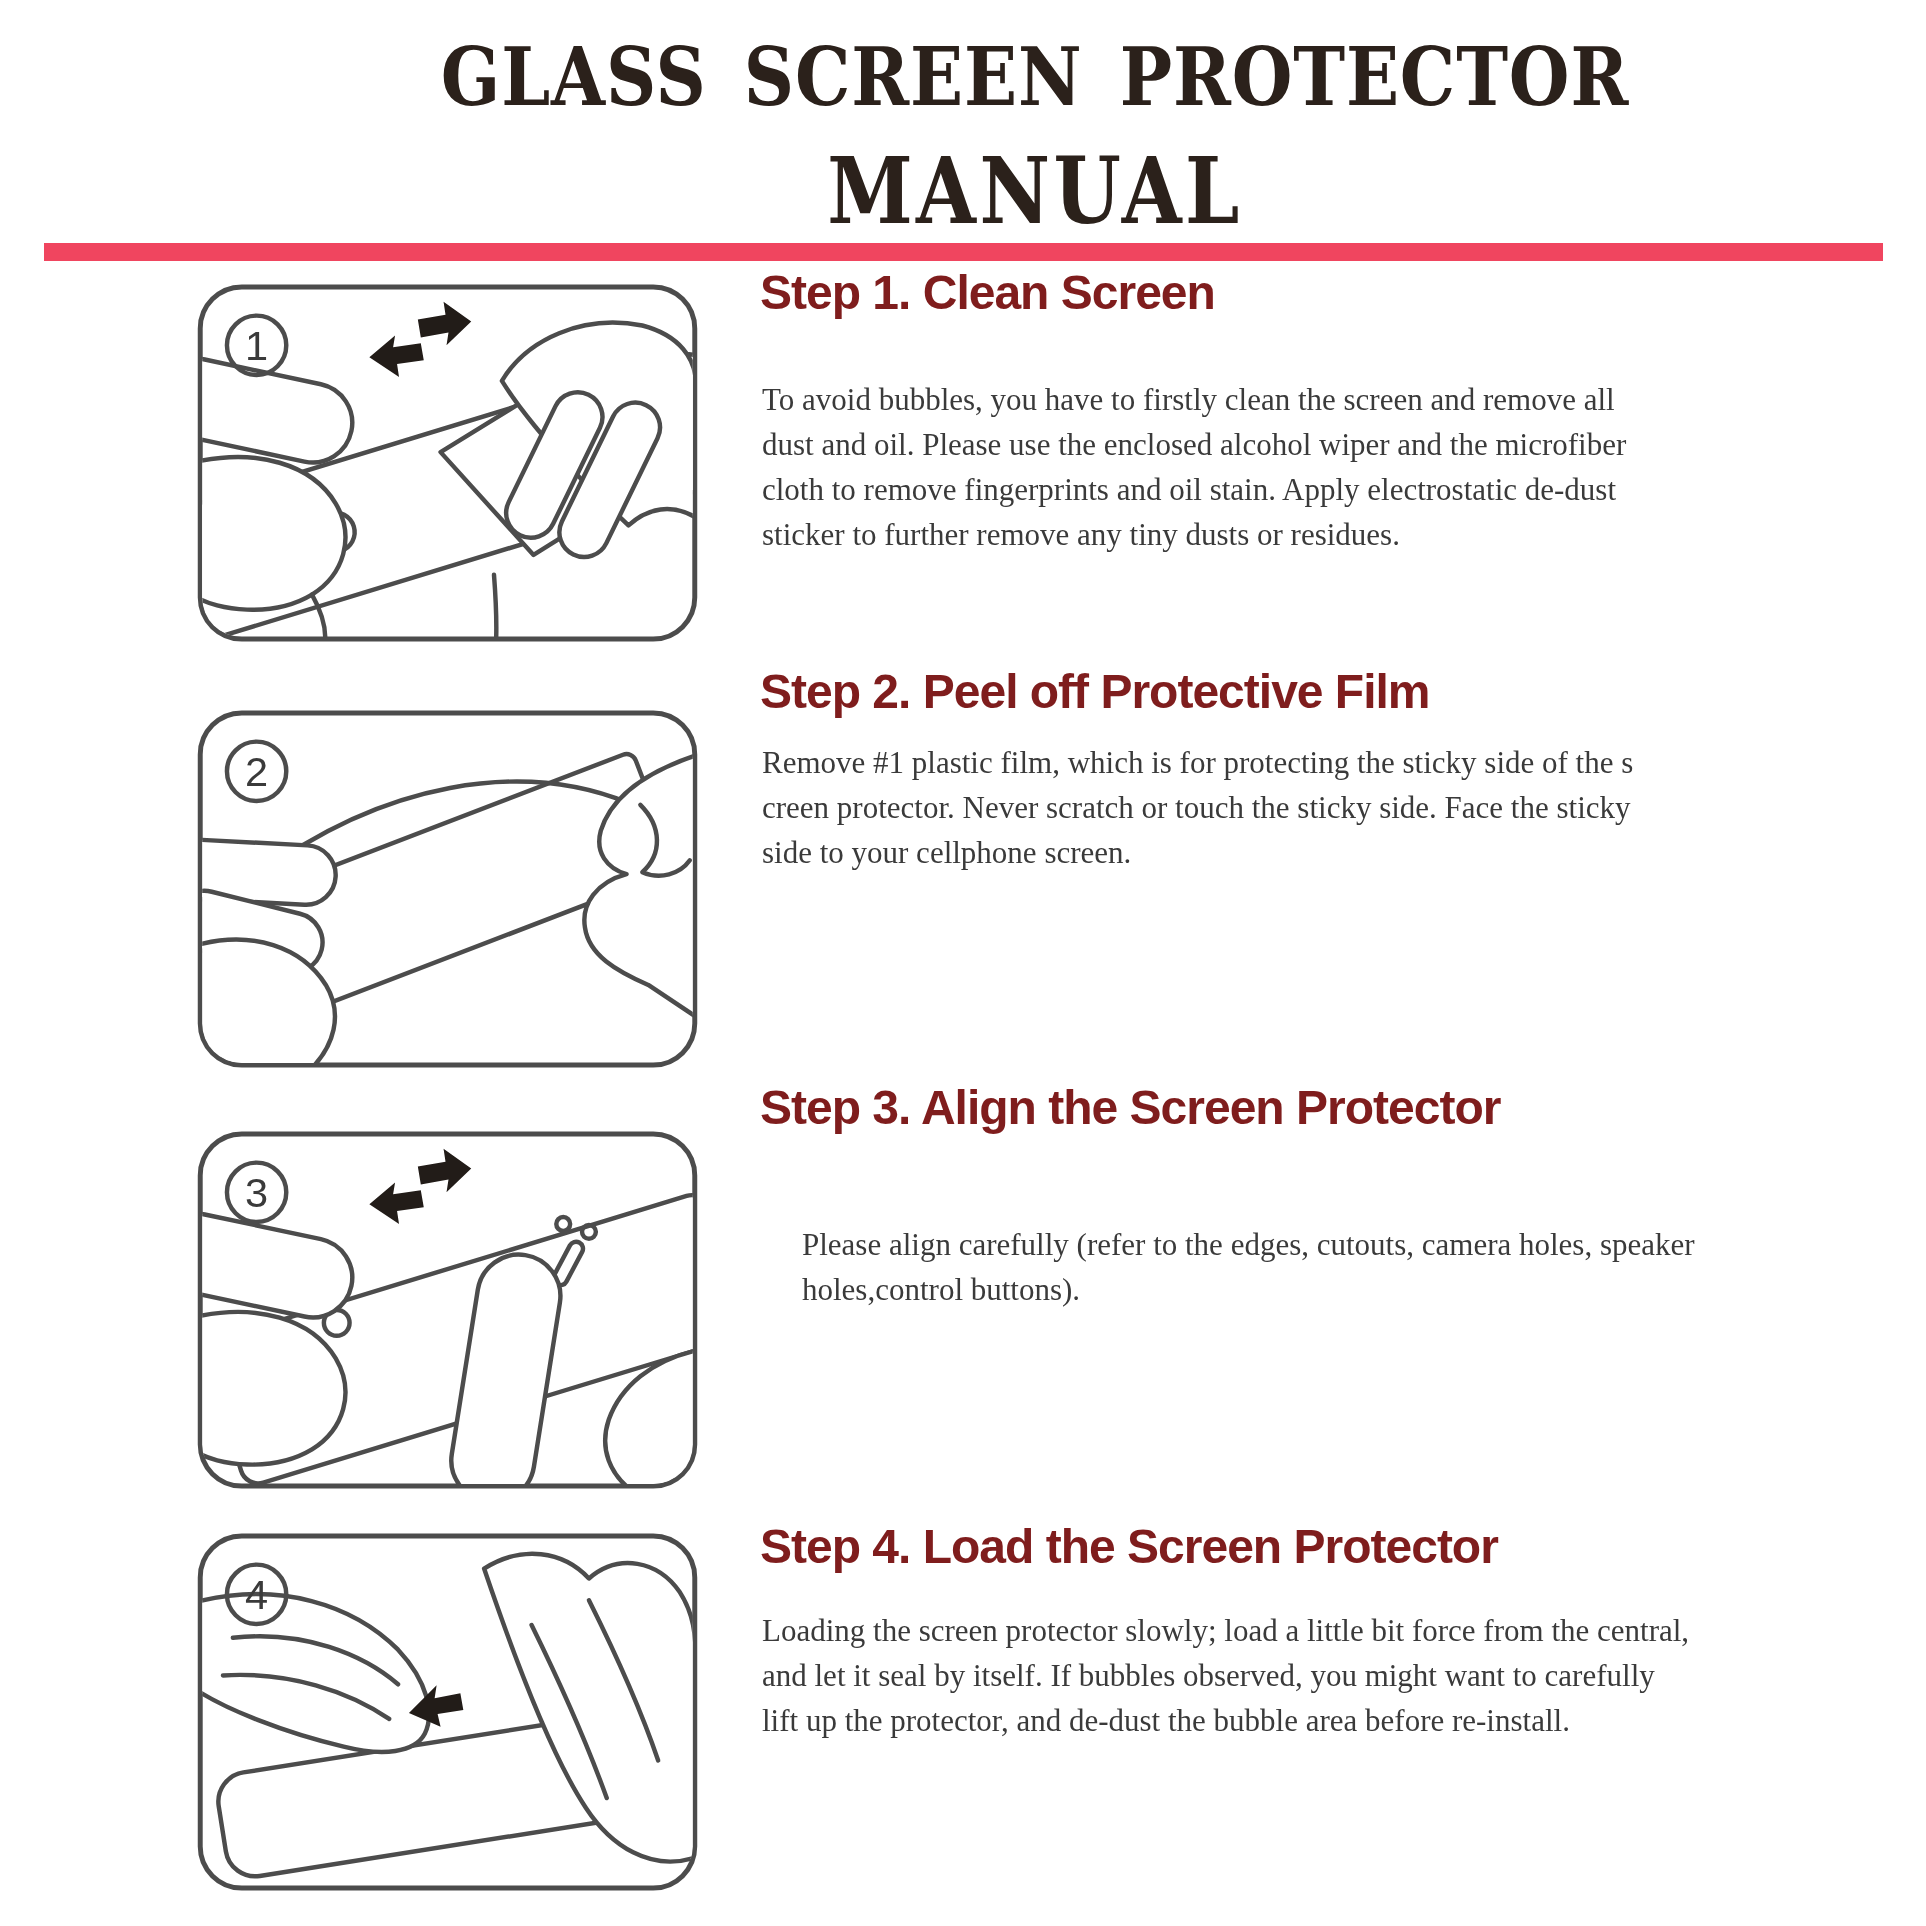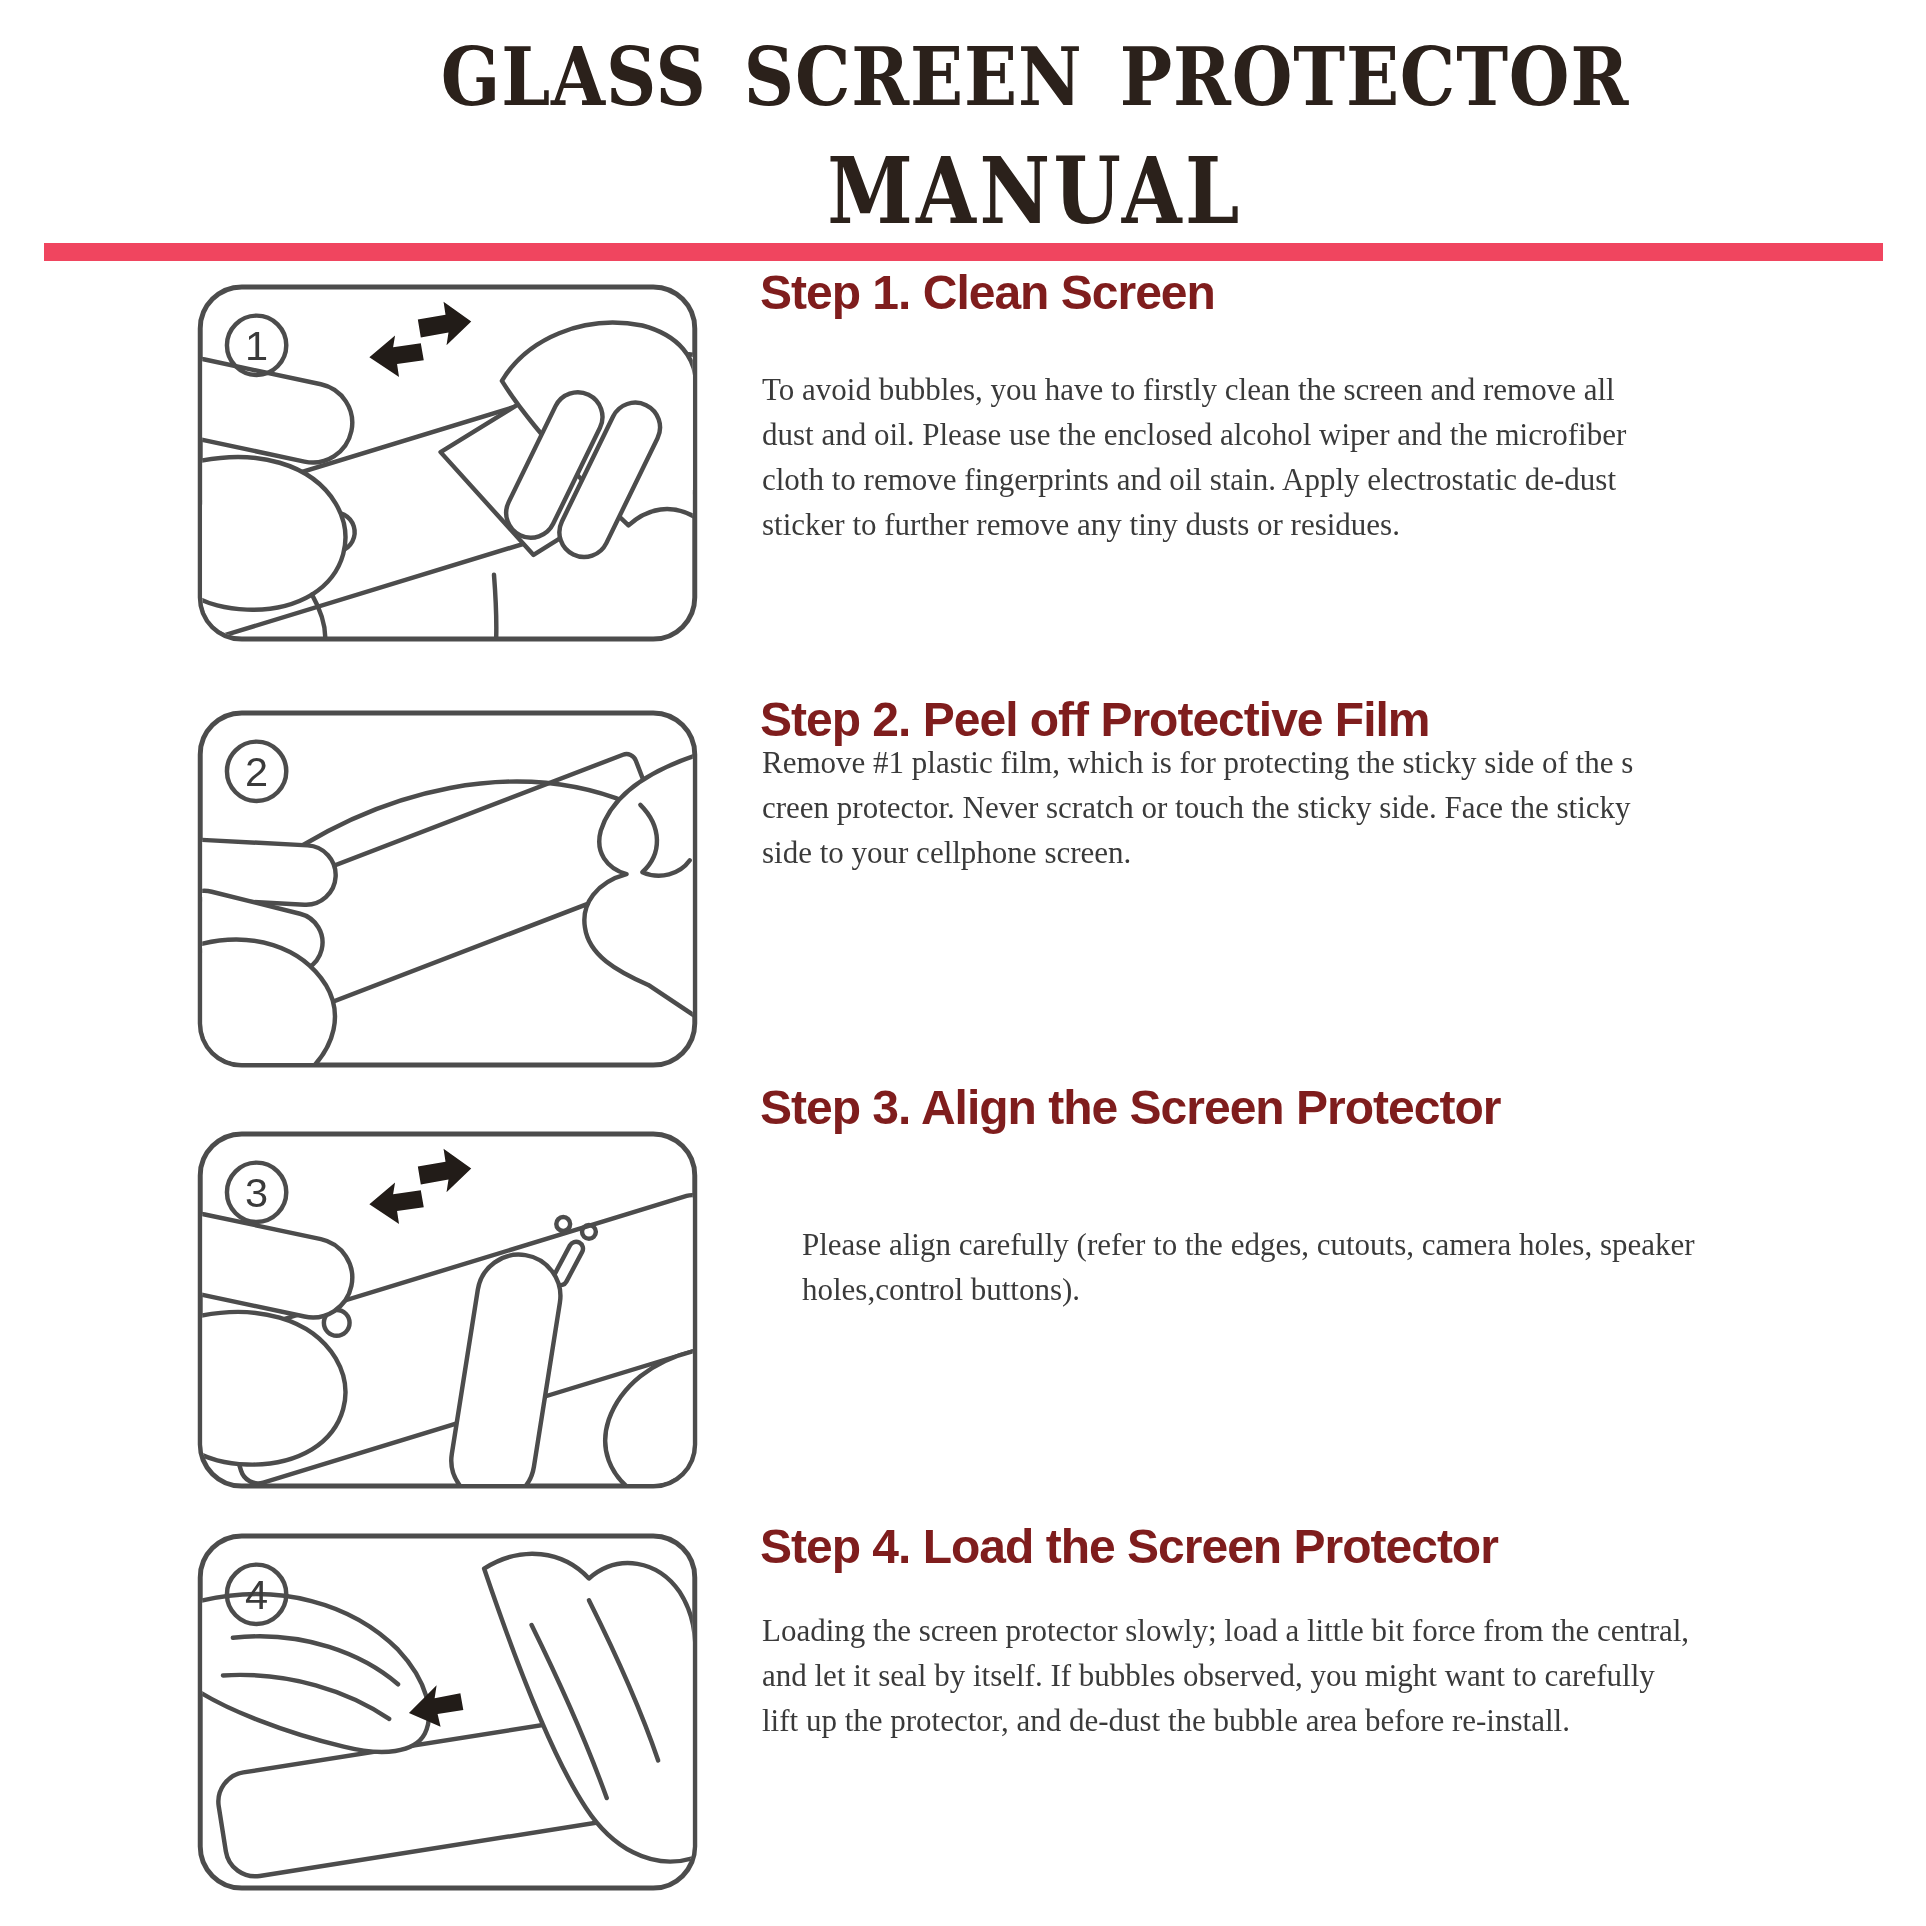--- a/index.html
+++ b/index.html
@@ -22,26 +22,26 @@
   }
   .divider { position:absolute; top:243px; left:44px; width:1839px; height:18px; }
   
   .illus { position:absolute; left:195px; width:505px; height:362px; }
   .i1 { top:282px; } .i2 { top:708px; } .i3 { top:1129px; } .i4 { top:1531px; }
   .heading {
     position:absolute; left:760px; margin:0;
     font-family:"Liberation Sans", sans-serif; font-weight:700; font-size:48px;
     line-height:56px; letter-spacing:-1px; color:#7f1d1d; white-space:nowrap;
   }
-  .h1 { top:265px; } .h2 { top:692px; } .h3 { top:1080px; } .h4 { top:1519px; }
+  .h1 { top:265px; } .h2 { top:664px; } .h3 { top:1080px; } .h4 { top:1519px; }
   .body {
     position:absolute; left:762px; width:1129px; margin:0;
     font-size:31px; line-height:45px; color:#3a3a3a; white-space:pre-line;
   }
-  .b1 { top:367px; } .b2 { top:740px; } .b3 { top:1222px;margin-left:40px; } .b4 { top:1608px; }
+  .b1 { top:377px; } .b2 { top:740px; } .b3 { top:1222px;margin-left:40px; } .b4 { top:1608px; }
   
   .frame { fill:#ffffff; stroke:#4c4c4c; stroke-width:5; }
   .ln { fill:none; stroke:#4c4c4c; stroke-width:4.5; stroke-linecap:round; stroke-linejoin:round; }
   .fl { fill:#ffffff; stroke:#4c4c4c; stroke-width:4.5; stroke-linejoin:round; }
   .blk { fill:#221c18; stroke:none; }
   .badge-num {
     font-family:"Liberation Sans", sans-serif; font-size:42px; fill:#3a3a3a;
     text-anchor:middle;
   }
 </style>

